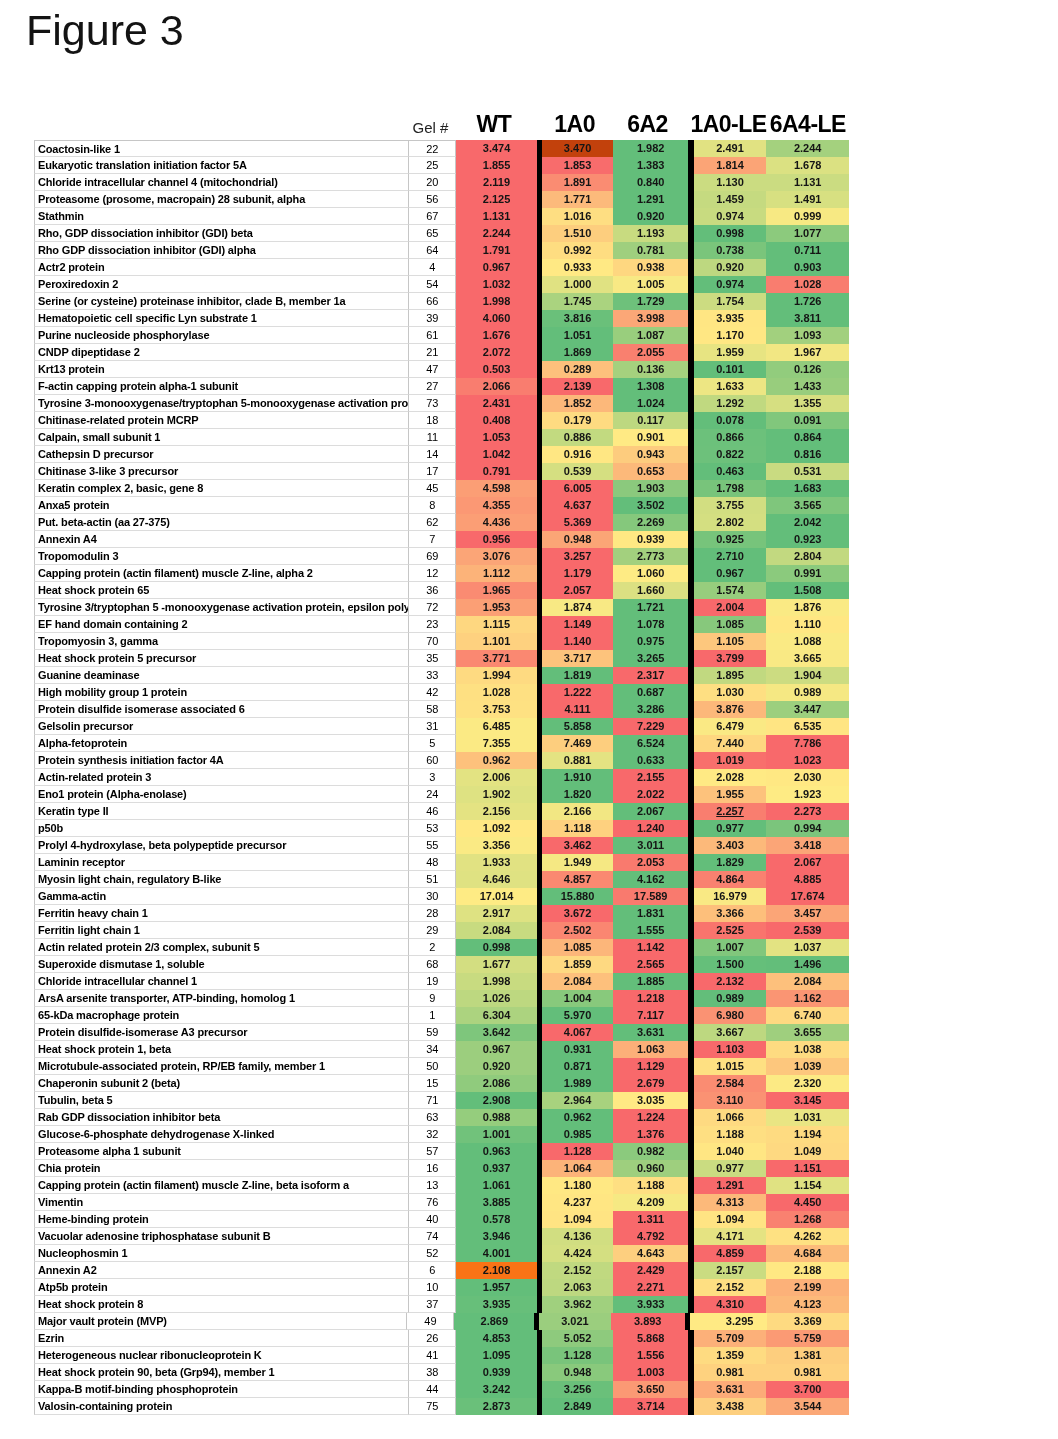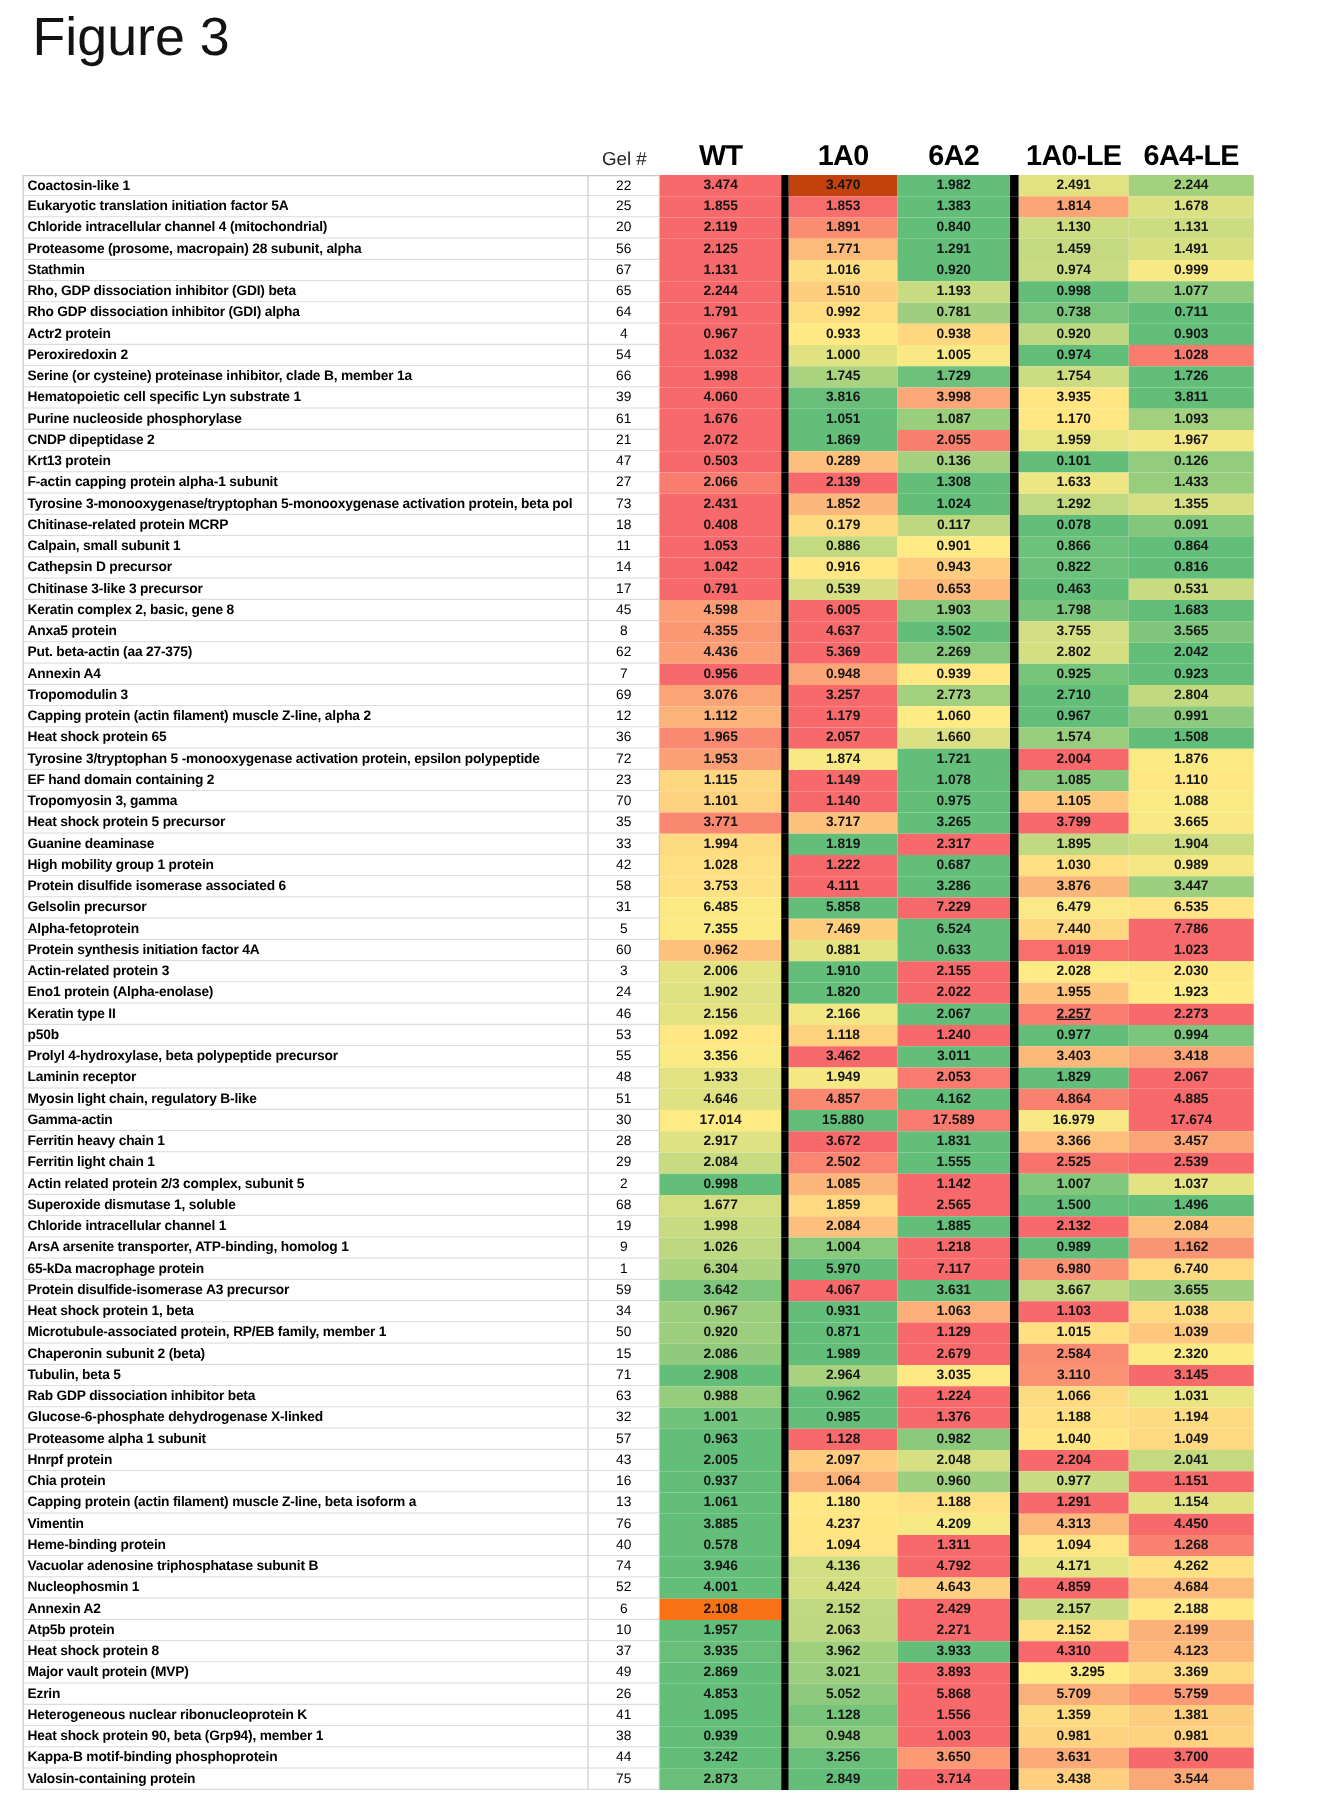--- a/index.html
+++ b/index.html
@@ -4,21 +4,21 @@
 <style>
   html,body { margin:0; padding:0; background:#ffffff; }
   .page {
     position:relative; width:1058px; height:1439px; background:#ffffff;
     font-family:"Liberation Sans", sans-serif; overflow:hidden;
   }
   .figure-title {
     position:absolute; left:26px; top:6px;
     font-size:43px; font-weight:400; color:#131313; letter-spacing:0;
   }
-  .heatmap-table { position:absolute; left:18px; top:102px; width:985px; }
+  .heatmap-table { position:absolute; left:34px; top:102px; width:815px; }
   .header-row { display:flex; align-items:flex-end; height:38px; }
   .h-name { width:453px; }
   .h-gel  { width:57px; text-align:center; font-size:15px; color:#222;
             padding-bottom:0px; position:relative; }
   .gel-clip { height:4px; overflow:hidden; font-size:9px; line-height:9px;
               color:#9a9a9a; text-align:center; letter-spacing:2px; }
   .h-col  { font-weight:700; font-size:23px; color:#000; text-align:center;
             letter-spacing:-0.5px; padding-bottom:2px; white-space:nowrap; }
   .w-v0 { width:97px; } .w-v1 { width:87px; } .w-v2 { width:90px; }
   .w-v3 { width:88px; } .w-v4 { width:100px; }
@@ -720,31 +720,20 @@
           <div class="c-gel">57</div>
           <div class="c-val w-v0" style="background: rgb(99, 190, 122);">0.963</div>
           <div class="c-sep w-s1"></div>
           <div class="c-val w-v1" style="background: rgb(248, 105, 107);">1.128</div>
           <div class="c-val w-v2" style="background: rgb(139, 202, 125);">0.982</div>
           <div class="c-sep w-s2"></div>
           <div class="c-val w-v3" style="background: rgb(255, 230, 131);">1.040</div>
           <div class="c-val w-v4" style="background: rgb(254, 217, 129);">1.049</div>
         </div>
         <div class="trow">
-          <div class="c-name">Hnrpf protein</div>
-          <div class="c-gel">43</div>
-          <div class="c-val w-v0" style="background: rgb(99, 190, 122);">2.005</div>
-          <div class="c-sep w-s1"></div>
-          <div class="c-val w-v1" style="background: rgb(253, 204, 126);">2.097</div>
-          <div class="c-val w-v2" style="background: rgb(214, 223, 129);">2.048</div>
-          <div class="c-sep w-s2"></div>
-          <div class="c-val w-v3" style="background: rgb(248, 105, 107);">2.204</div>
-          <div class="c-val w-v4" style="background: rgb(195, 218, 128);">2.041</div>
-        </div>
-        <div class="trow">
           <div class="c-name">Chia protein</div>
           <div class="c-gel">16</div>
           <div class="c-val w-v0" style="background: rgb(99, 190, 122);">0.937</div>
           <div class="c-sep w-s1"></div>
           <div class="c-val w-v1" style="background: rgb(252, 179, 121);">1.064</div>
           <div class="c-val w-v2" style="background: rgb(158, 207, 126);">0.960</div>
           <div class="c-sep w-s2"></div>
           <div class="c-val w-v3" style="background: rgb(202, 220, 129);">0.977</div>
           <div class="c-val w-v4" style="background: rgb(248, 105, 107);">1.151</div>
         </div>

